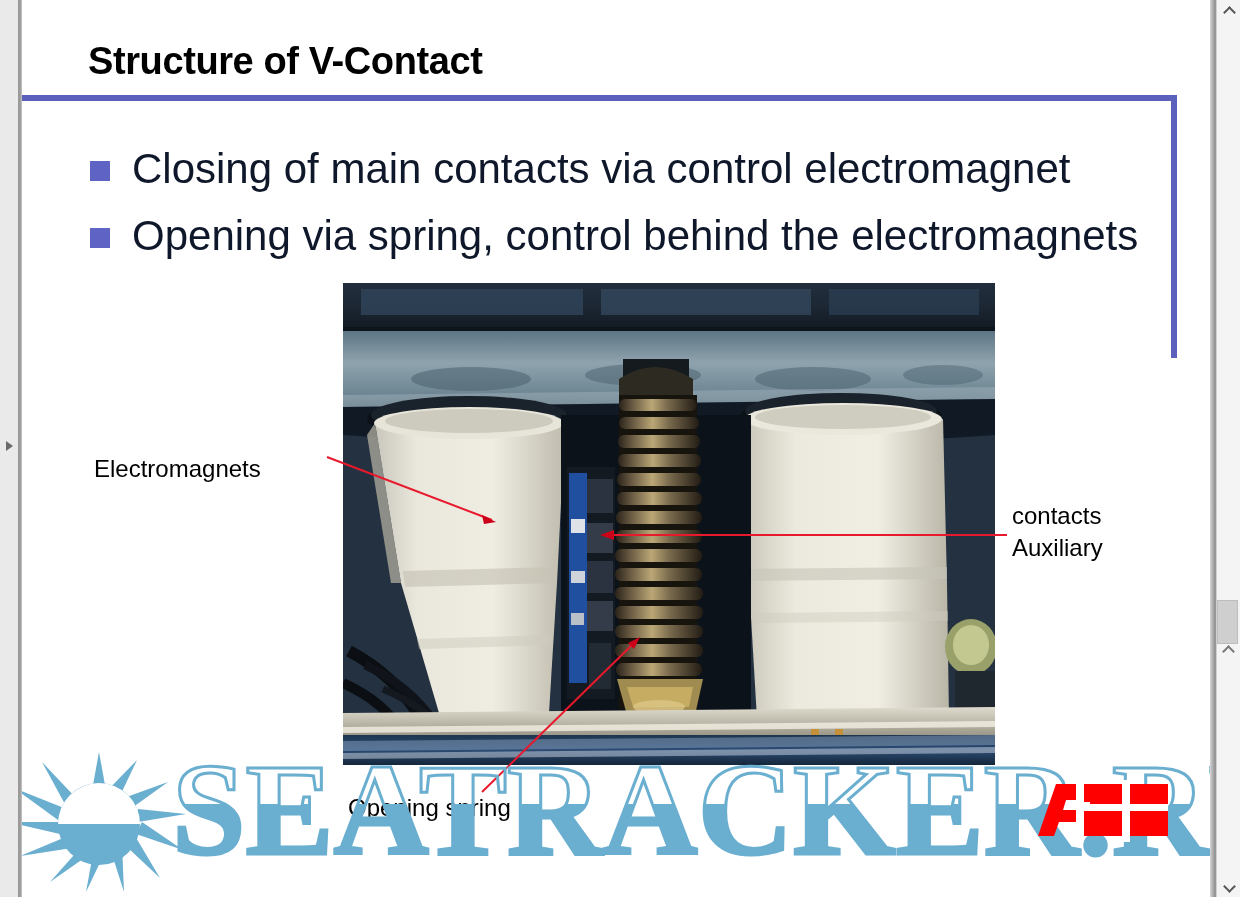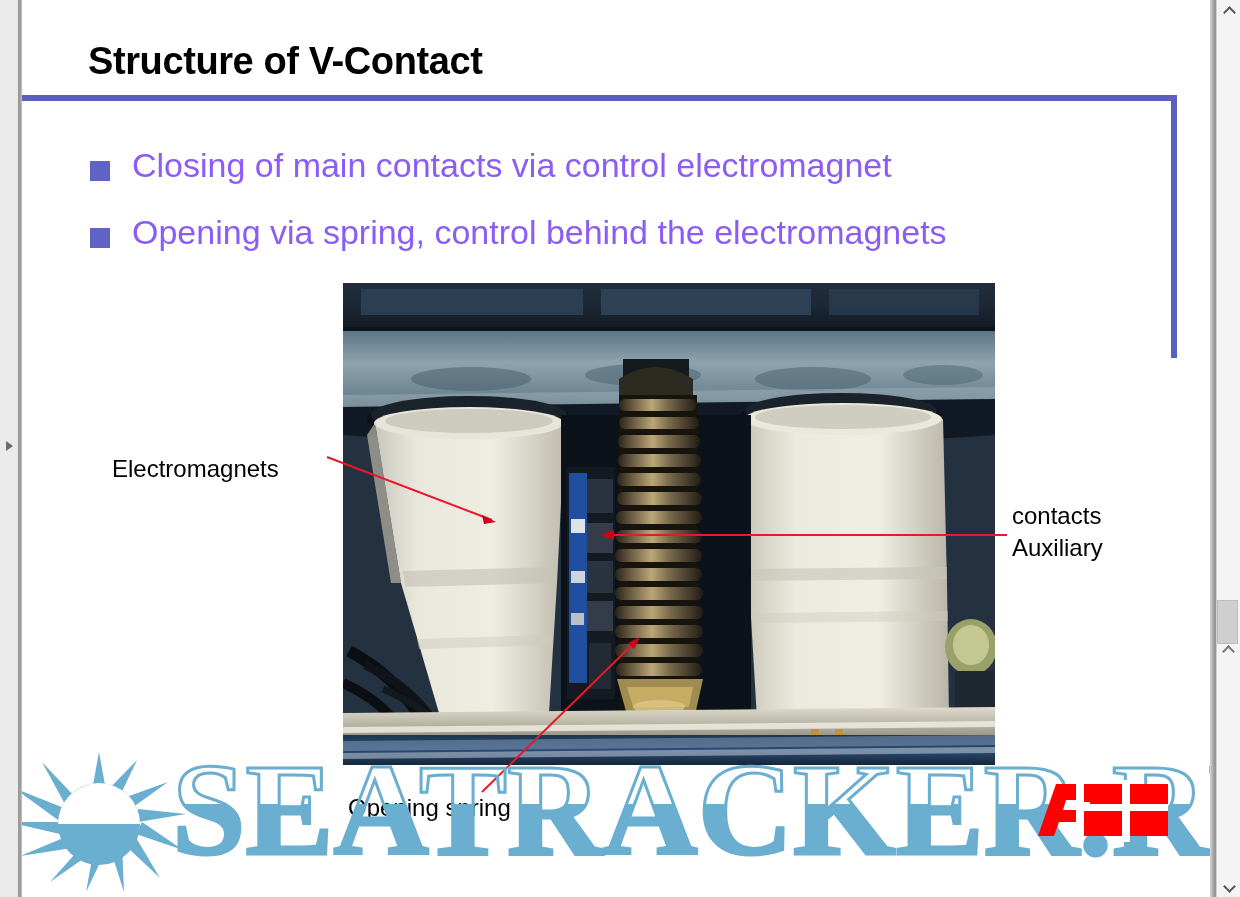--- a/index.html
+++ b/index.html
@@ -161,22 +161,22 @@
   .bullet-row.b1 { top: 148px; }
   .bullet-row.b2 { top: 215px; }
   .bullet-mark {
     width: 20px; height: 20px;
     background: #5f64c4;
     margin-top: 13px;
     margin-right: 22px;
     flex: 0 0 auto;
   }
   .bullet-text {
-    font-size: 34px;
-    color: #8b5cf6;
+    font-size: 42px;
+    color: #0f172a;
     line-height: 1.0;
     white-space: nowrap;
   }
 
   
   .photo {
     position: absolute;
     left: 321px; top: 283px;
     width: 652px; height: 482px;
     overflow: hidden;
@@ -186,21 +186,21 @@
 
   
   .callout {
     position: absolute;
     font-size: 24px;
     color: #000000;
     line-height: 1.35;
     white-space: nowrap;
     z-index: 14;
   }
-  .callout.electromagnets { left: 90px;  top: 453px; text-align: right; }
+  .callout.electromagnets { left: 72px;  top: 453px; text-align: right; }
   .callout.auxiliary      { left: 990px; top: 500px; white-space: normal; width: 150px; }
   .callout.opening        { left: 326px; top: 792px; }
 
   .arrows {
     position: absolute;
     left: 0; top: 0;
     width: 1188px; height: 897px;
     z-index: 13;
     pointer-events: none;
   }

